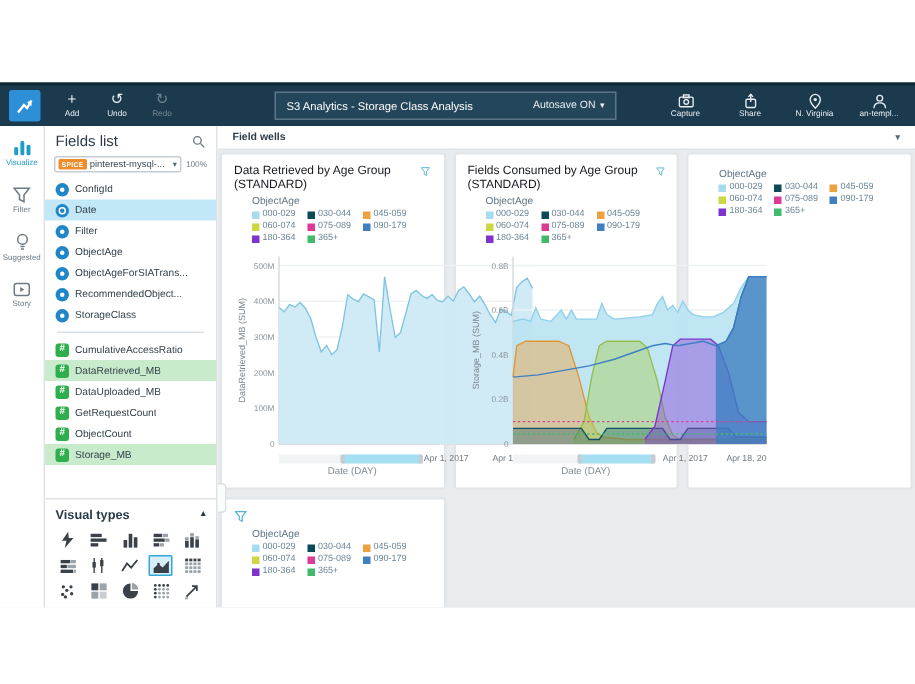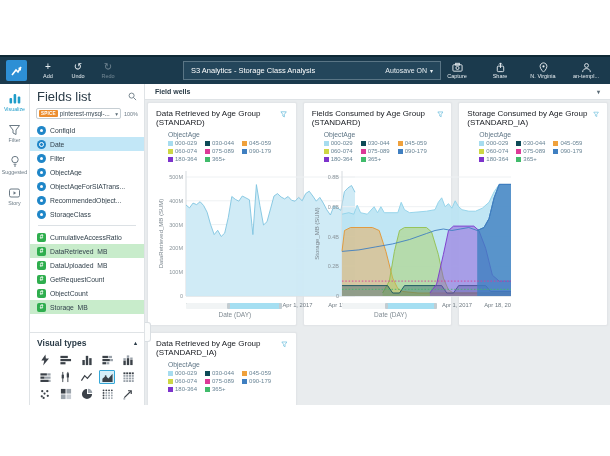--- a/index.html
+++ b/index.html
@@ -7,37 +7,37 @@
   .page{position:relative;width:610px;height:456px;background:#fff;overflow:hidden;}
   .app{position:absolute;top:55px;left:0;width:610px;height:350px;display:flex;flex-direction:column;background:#eaeded;}
 
   
   .topbar{height:29px;min-height:29px;background:#1b3a4d;border-top:2px solid #0e2936;display:flex;align-items:center;color:#dfe7ec;}
   .logo{width:21px;height:21px;margin:0 6px 0 6px;background:#2d8fd5;border-radius:2px;display:flex;align-items:center;justify-content:center;cursor:pointer;}
   .tb-btn{display:flex;flex-direction:column;align-items:center;justify-content:center;width:26px;margin:0 2px;cursor:pointer;color:#e8eef2;}
   .tb-btn .glyph{font-size:10px;line-height:10px;height:11px;}
   .tb-btn .lbl{font-size:5.5px;line-height:6px;}
   .tb-btn.disabled{opacity:.4;}
-  .title-box{margin-left:60px;width:258px;height:19px;border:1px solid #5c7But484;border:1px solid #5a7585;background:#24465b;display:flex;align-items:center;padding:0 7px;font-size:7.5px;color:#fff;}
+  .title-box{margin-left:60px;width:228px;height:19px;border:1px solid #5c7But484;border:1px solid #5a7585;background:#24465b;display:flex;align-items:center;padding:0 7px;font-size:7.5px;color:#fff;}
   .title-box .autosave{margin-left:auto;display:flex;align-items:center;gap:3px;font-size:7px;color:#e8eef2;cursor:pointer;}
   .tb-right{margin-left:auto;display:flex;align-items:flex-start;gap:13px;margin-right:9px;}
   .chev{font-size:6px;line-height:6px;}
 
   
   .workspace{flex:1;display:flex;min-height:0;}
 
   
   .rail{width:30px;background:#fff;border-right:1px solid #dfe3e6;display:flex;flex-direction:column;align-items:center;padding-top:8px;gap:12px;}
   .rail-item{display:flex;flex-direction:column;align-items:center;gap:1px;color:#6b7a85;cursor:pointer;width:100%;}
   .rail-item .lbl{font-size:5.3px;}
   .rail-item.active{color:#1e9cc9;}
 
   
   .panel{width:115px;background:#fff;border-right:1px solid #dfe3e6;display:flex;flex-direction:column;min-height:0;}
-  .fl-head{display:flex;align-items:center;justify-content:space-between;padding:5px 7px 3px 7px;font-size:13px;color:#2a3b47;}
+  .fl-head{display:flex;align-items:center;justify-content:space-between;padding:5px 7px 3px 7px;font-size:10px;color:#2a3b47;}
   .ds-row{display:flex;align-items:center;gap:3px;margin:1px 6px 4px 6px;}
   .ds-select{flex:1;display:flex;align-items:center;gap:2px;border:1px solid #c6ced3;border-radius:2px;padding:1px 2px;cursor:pointer;min-width:0;}
   .spice{background:#ec8d2e;color:#fff;font-size:4.6px;font-weight:bold;padding:1px 2px;border-radius:1px;letter-spacing:.2px;}
   .ds-name{font-size:6.3px;color:#3b4b57;white-space:nowrap;overflow:hidden;text-overflow:ellipsis;flex:1;}
   .ds-chev{font-size:5.5px;color:#5a6a75;}
   .ds-pct{font-size:5.5px;color:#6b7a85;}
   .field-row{height:14px;display:flex;align-items:center;gap:4px;padding:0 7px;font-size:6.8px;color:#33424d;cursor:pointer;white-space:nowrap;}
   .field-row .flabel{overflow:hidden;text-overflow:ellipsis;}
   .field-row.sel-dim{background:#c2e7f7;}
   .field-row.sel-meas{background:#c8eccb;}
@@ -568,26 +568,20 @@
                   <text class="ylab" transform="rotate(-90 7 69.5)" x="7" y="69.5" text-anchor="middle">Storage_MB (SUM)</text>
                 </svg>
             </div>
             <div class="slider">
                 <div class="slider-fill" style="left: 46%;"></div>
               </div>
             <div class="xlabel">Date (DAY)</div>
           </section>
 
           <section class="card">
-            <div class="card-head">
-              <span class="card-title">Storage Consumed by Age Group (STANDARD_IA)</span>
-              <svg class="funnel-btn" width="9" height="9" viewBox="0 0 12 12">
-                <path d="M1.5 1.5 H10.5 L7.3 5.8 V10 L4.7 8.6 V5.8 Z" fill="none" stroke="#58b5d8" stroke-width="1.1"></path>
-              </svg>
-            </div>
             <div class="legend">
               <div class="legend-title">ObjectAge</div>
               <div class="legend-items">
                   <span class="legend-item">
                     <span class="swatch" style="background: rgb(166, 220, 239);"></span>
                     <span>000-029</span>
                   </span>
                   <span class="legend-item">
                     <span class="swatch" style="background: rgb(13, 74, 87);"></span>
                     <span>030-044</span>
@@ -616,21 +610,20 @@
                     <span class="swatch" style="background: rgb(65, 187, 107);"></span>
                     <span>365+</span>
                   </span>
                 </div>
             </div>
             <div class="plot-wrap"></div>
           </section>
 
           <section class="card">
             <div class="card-head">
-              <span class="card-title">Data Retrieved by Age Group (STANDARD_IA)</span>
               <svg class="funnel-btn" width="9" height="9" viewBox="0 0 12 12">
                 <path d="M1.5 1.5 H10.5 L7.3 5.8 V10 L4.7 8.6 V5.8 Z" fill="none" stroke="#58b5d8" stroke-width="1.1"></path>
               </svg>
             </div>
             <div class="legend">
               <div class="legend-title">ObjectAge</div>
               <div class="legend-items">
                   <span class="legend-item">
                     <span class="swatch" style="background: rgb(166, 220, 239);"></span>
                     <span>000-029</span>

